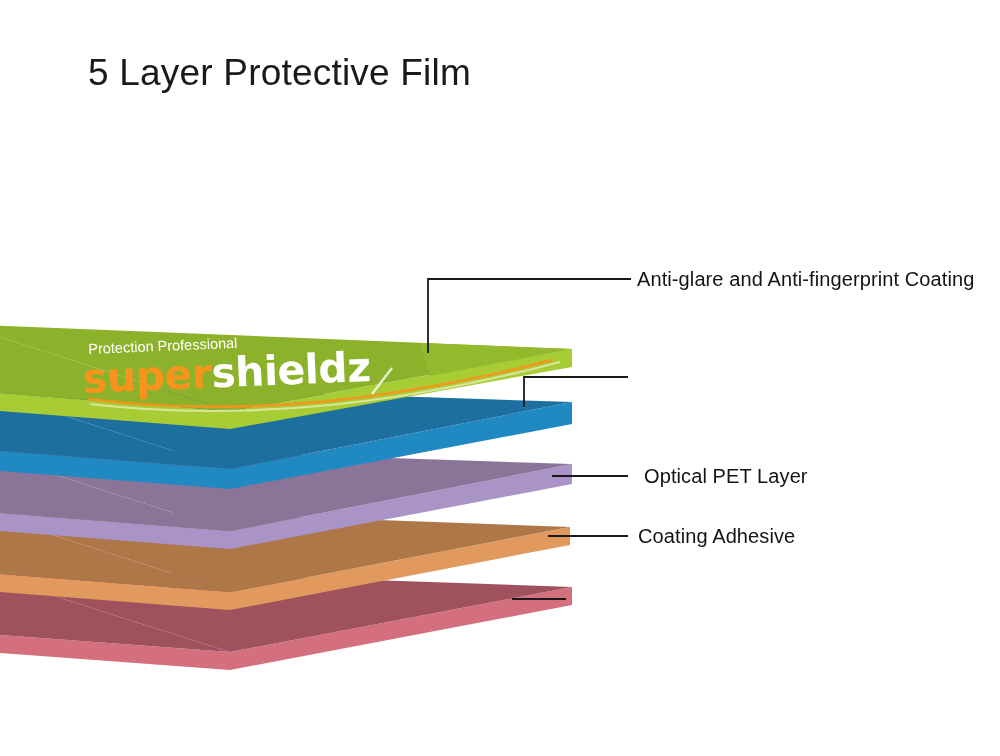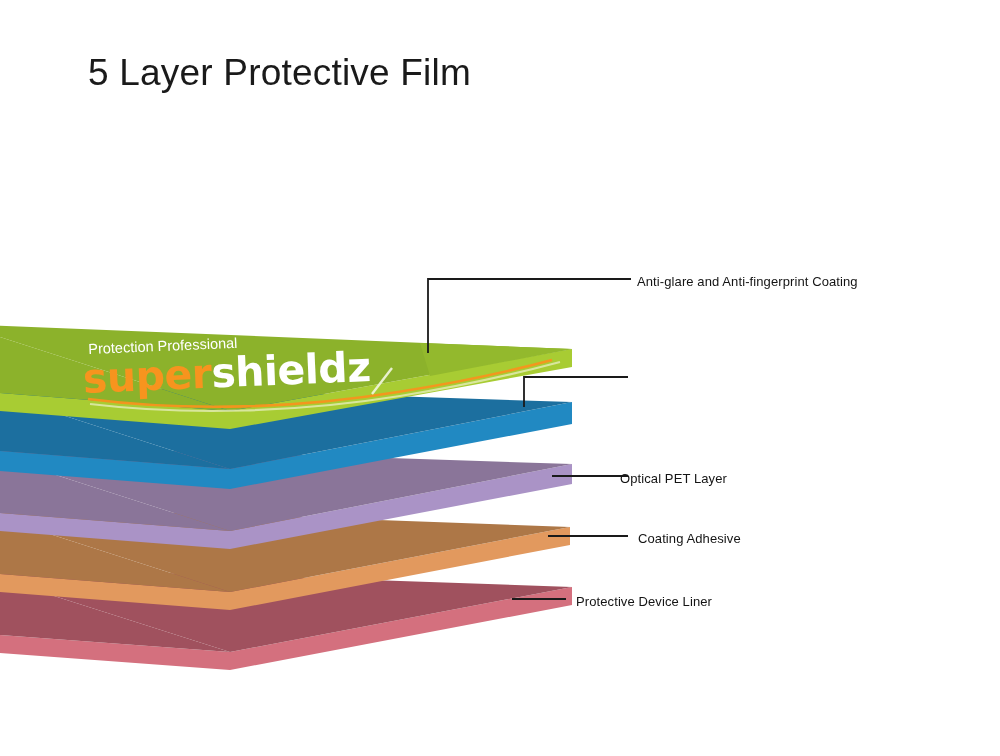--- a/index.html
+++ b/index.html
@@ -32,25 +32,24 @@
     left: 88px;
     top: 52px;
     font-size: 37px;
     font-weight: 400;
     color: #1a1a1a;
     letter-spacing: 0.2px;
     white-space: nowrap;
   }
   .layer-label {
     position: absolute;
-    font-size: 13px;
+    font-size: 20px;
     color: #141414;
     white-space: nowrap;
     letter-spacing: 0.1px;
-    margin-top: 6px;
   }
   .logo-wrap {
     position: absolute;
     left: 82px;
     top: 341px;
     width: 330px;
     height: 70px;
     pointer-events: none;
   }
   .logo-tagline {
@@ -139,19 +138,18 @@
   <div class="logo-wrap">
     <div class="logo-tagline">Protection Professional</div>
     <div class="logo-word">
       <span class="logo-super" style="color: rgb(247, 148, 30);">super</span><span class="logo-shieldz" style="color: rgb(255, 255, 255);">shieldz</span>
     </div>
   </div>
 
   <div class="layer-label" style="left:637px; top:268px;">Anti-glare and Anti-fingerprint Coating</div>
 
 
-  <div class="layer-label" style="left:620px; top:465px;">Optical PET Layer</div>
+  <div class="layer-label" style="left:644px; top:465px;">Optical PET Layer</div>
 
   <div class="layer-label" style="left:638px; top:525px;">Coating Adhesive</div>
 
-  <div class="layer-label" style="left:576px; top:588px;">Protective Device Liner</div>
 
 </div>
 
 </body></html>

